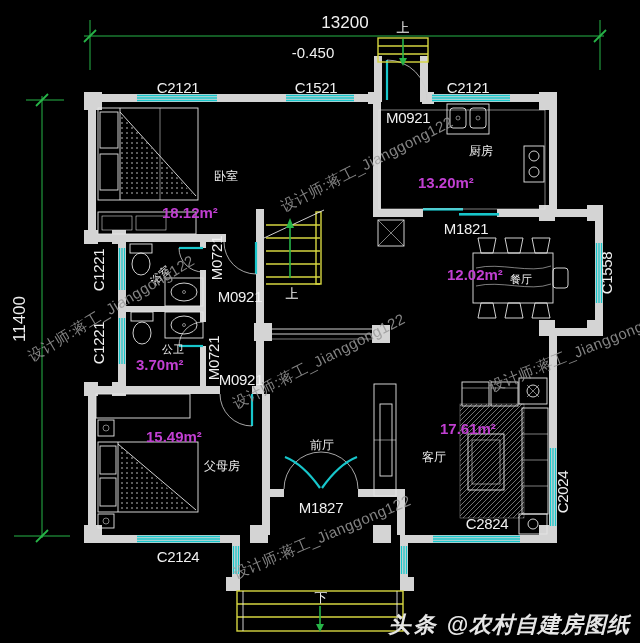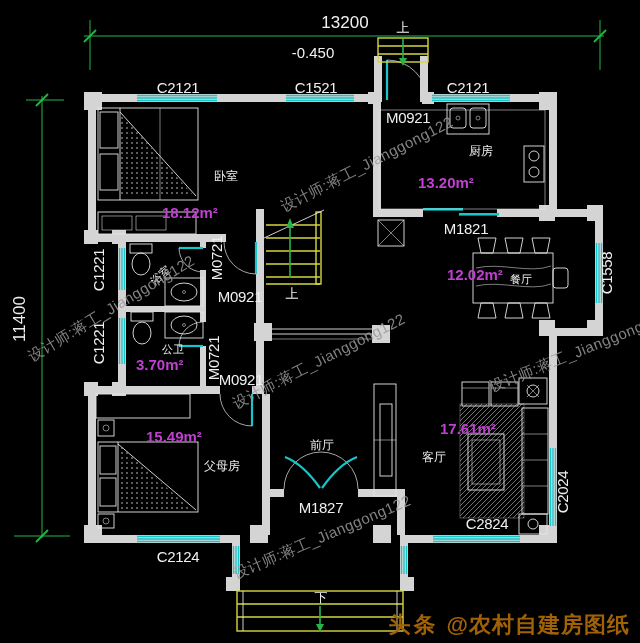--- a/index.html
+++ b/index.html
@@ -20,22 +20,22 @@
   .garrow{fill:var(--c-dim);}
   .garrowline{stroke:var(--c-dim);stroke-width:1.6;}
   .lbl{fill:var(--c-text);font-size:15px;letter-spacing:-0.3px;}
   .room{fill:var(--c-text);font-size:12px;}
   .room-s{fill:var(--c-text);font-size:11px;}
   .area{fill:var(--c-area);font-size:15px;font-weight:bold;}
   .dimtxt{fill:var(--c-text);font-size:17px;}
   .elev{fill:var(--c-text);font-size:15px;}
   .updn{fill:var(--c-text);font-size:13px;}
   .wm{fill:var(--c-watermark);font-size:15px;letter-spacing:.5px;opacity:.85;}
-  .footer{position:absolute;right:10px;bottom:9px;color:#a16207;font-size:22px;font-weight:bold;
-          letter-spacing:1px;white-space:nowrap;}
+  .footer{position:absolute;right:10px;bottom:9px;color:#e5e5e5;font-size:22px;font-weight:bold;
+          letter-spacing:1px;white-space:nowrap;font-style:italic;}
   .footer .brand{margin-right:8px;letter-spacing:3px;}
 </style>
 </head>
 <body>
 
 <div class="canvas">
 <svg width="640" height="643" viewBox="0 0 640 643">
   <defs>
     <pattern id="p-dots" width="5" height="5" patternUnits="userSpaceOnUse">
       <circle cx="2" cy="2" r="0.8" fill="#cfcfcf"></circle>

